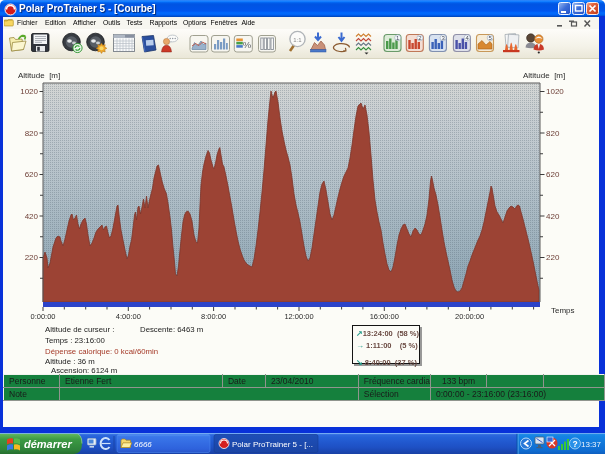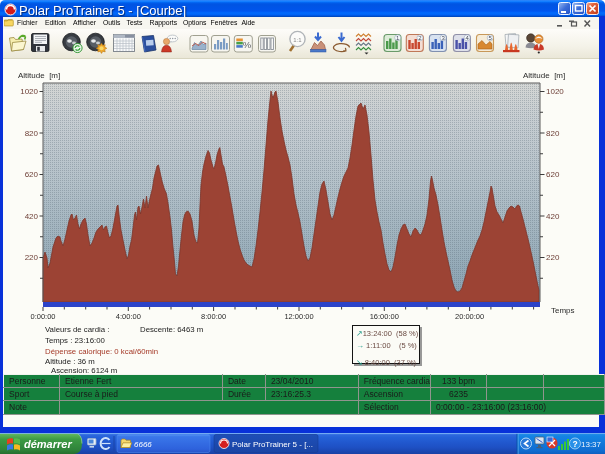--- a/index.html
+++ b/index.html
@@ -2,33 +2,33 @@
 <html><head>
 <meta charset="utf-8">
 <style>
   html,body{margin:0;padding:0;}
   body{width:605px;height:454px;overflow:hidden;background:#fff;
        font-family:"Liberation Sans", sans-serif;position:relative;}
   .abs{position:absolute;}
   #titlebar{position:absolute;left:0;top:0;width:605px;height:17px;
     border-radius:5px 5px 0 0;
     background:linear-gradient(180deg,#0058ee 0%,#3593ff 4%,#288eff 6%,#127dff 9%,#036ffc 12%,#0262ee 16%,#0057e5 22%,#0054e3 28%,#0055eb 60%,#005bf5 68%,#026cfb 76%,#0063f6 86%,#0052d6 94%,#0043b0 100%);}
-  #titletxt{position:absolute;left:19px;top:3px;color:#fff;font-size:13px;font-weight:normal;
+  #titletxt{position:absolute;left:19px;top:3px;color:#fff;font-size:10px;font-weight:bold;
     text-shadow:1px 1px 1px #00256e;}
   .bord{position:absolute;background:#0831d9;}
   #menubar{position:absolute;left:3px;top:17px;width:596px;height:12px;background:#f7f6f0;}
   .mi{position:absolute;top:19px;font-size:6.8px;color:#000;}
   #toolbar{position:absolute;left:3px;top:29px;width:596px;height:30px;
     background:linear-gradient(180deg,#fdfcf9 0%,#f4f2e8 60%,#eae7d8 100%);
     border-bottom:1px solid #d8d5c0;box-sizing:border-box;}
   #client{position:absolute;left:3px;top:59px;width:596px;height:368px;background:#fcfcf7;}
   .cl{position:absolute;font-size:7.8px;color:#1c1c1c;white-space:nowrap;}
   #legend{position:absolute;left:352px;top:325px;width:66px;height:37px;
     background:#fbfbf6;border:1.5px solid #141414;box-shadow:2px 2px 0 rgba(120,120,120,.75);
-    font-size:7.5px;color:#6a4a42;}
+    font-size:7.5px;color:#6a4a42;font-weight:bold;}
   .lrow{position:absolute;left:3px;width:60px;white-space:nowrap;}
   .lar{color:#2ba08e;font-size:8px;}
   #tbl{position:absolute;left:3px;top:374px;border-collapse:collapse;table-layout:fixed;}
   #tbl td{height:12.2px;background:#15803d;border:1px solid;
     border-color:#f2f3ef #90958e #90958e #f2f3ef;
     font-size:8.5px;color:#1a1a1a;padding:0 0 0 5px;white-space:nowrap;overflow:hidden;
     vertical-align:middle;}
   #tbl td.c{text-align:center;padding:0;}
   #taskbar{position:absolute;left:0;top:433px;width:605px;height:21px;
     background:linear-gradient(180deg,#5398f5 0%,#2e68dd 9%,#2460d8 22%,#1e50c4 68%,#1941a5 100%);}
@@ -362,21 +362,21 @@
       <text x="546" y="260.1" text-anchor="start" class="yl">220</text>
   <text x="43.0" y="319" text-anchor="middle" class="xl">0:00:00</text>
       <text x="128.3" y="319" text-anchor="middle" class="xl">4:00:00</text>
       <text x="213.6" y="319" text-anchor="middle" class="xl">8:00:00</text>
       <text x="299.0" y="319" text-anchor="middle" class="xl">12:00:00</text>
       <text x="384.3" y="319" text-anchor="middle" class="xl">16:00:00</text>
       <text x="469.6" y="319" text-anchor="middle" class="xl">20:00:00</text>
 </svg>
 <style>.yl{font-size:8px;fill:#6e4038;font-family:"Liberation Sans",sans-serif}.xl{font-size:7.5px;fill:#2a2a2a;font-family:"Liberation Sans",sans-serif}.tl{font-size:8px;fill:#2a2a2a;font-family:"Liberation Sans",sans-serif}</style>
 
-  <div class="cl" style="left:45px;top:325px">Valeurs de cardia :</div>
+  <div class="cl" style="left:45px;top:325px">Altitude de curseur :</div>
   <div class="cl" style="left:140px;top:325px">Descente: 6463 m</div>
   <div class="cl" style="left:45px;top:336px">Temps : 23:16:00</div>
   <div class="cl" style="left:45px;top:347px;color:#a53a28">Dépense calorique: 0 kcal/60min</div>
   <div class="cl" style="left:45px;top:356.5px">Altitude : 36 m</div>
   <div class="cl" style="left:51px;top:366px">Ascension: 6124 m</div>
   <div id="legend">
     <div class="lrow" style="top:3px"><span class="lar">↗</span>13:24:00&nbsp;&nbsp;(58 %)</div>
     <div class="lrow" style="top:14.5px"><span class="lar">→</span>&nbsp;1:11:00&nbsp;&nbsp;&nbsp;&nbsp;(5 %)</div>
     <div class="lrow" style="top:32px"><span class="lar">↘</span>&nbsp;8:40:00&nbsp;&nbsp;(37 %)</div>
   </div>
@@ -392,30 +392,20 @@
         <col style="width:61px">
       </colgroup>
     <tbody>
         <tr>
           <td>Personne</td>
           <td>Etienne Fert</td>
           <td>Date</td>
           <td>23/04/2010</td>
           <td>Fréquence cardia</td>
           <td class="c">133 bpm</td>
-          <td></td>
-          <td></td>
-        </tr>
-    <tr>
-          <td>Sport</td>
-          <td>Course à pied</td>
-          <td>Durée</td>
-          <td>23:16:25.3</td>
-          <td>Ascension</td>
-          <td class="c">6235</td>
           <td></td>
           <td></td>
         </tr>
     <tr>
           <td>Note</td>
           <td colspan="3"></td>
           <td>Sélection</td>
           <td colspan="3">0:00:00 - 23:16:00 (23:16:00)</td>
         </tr>
   </tbody>

